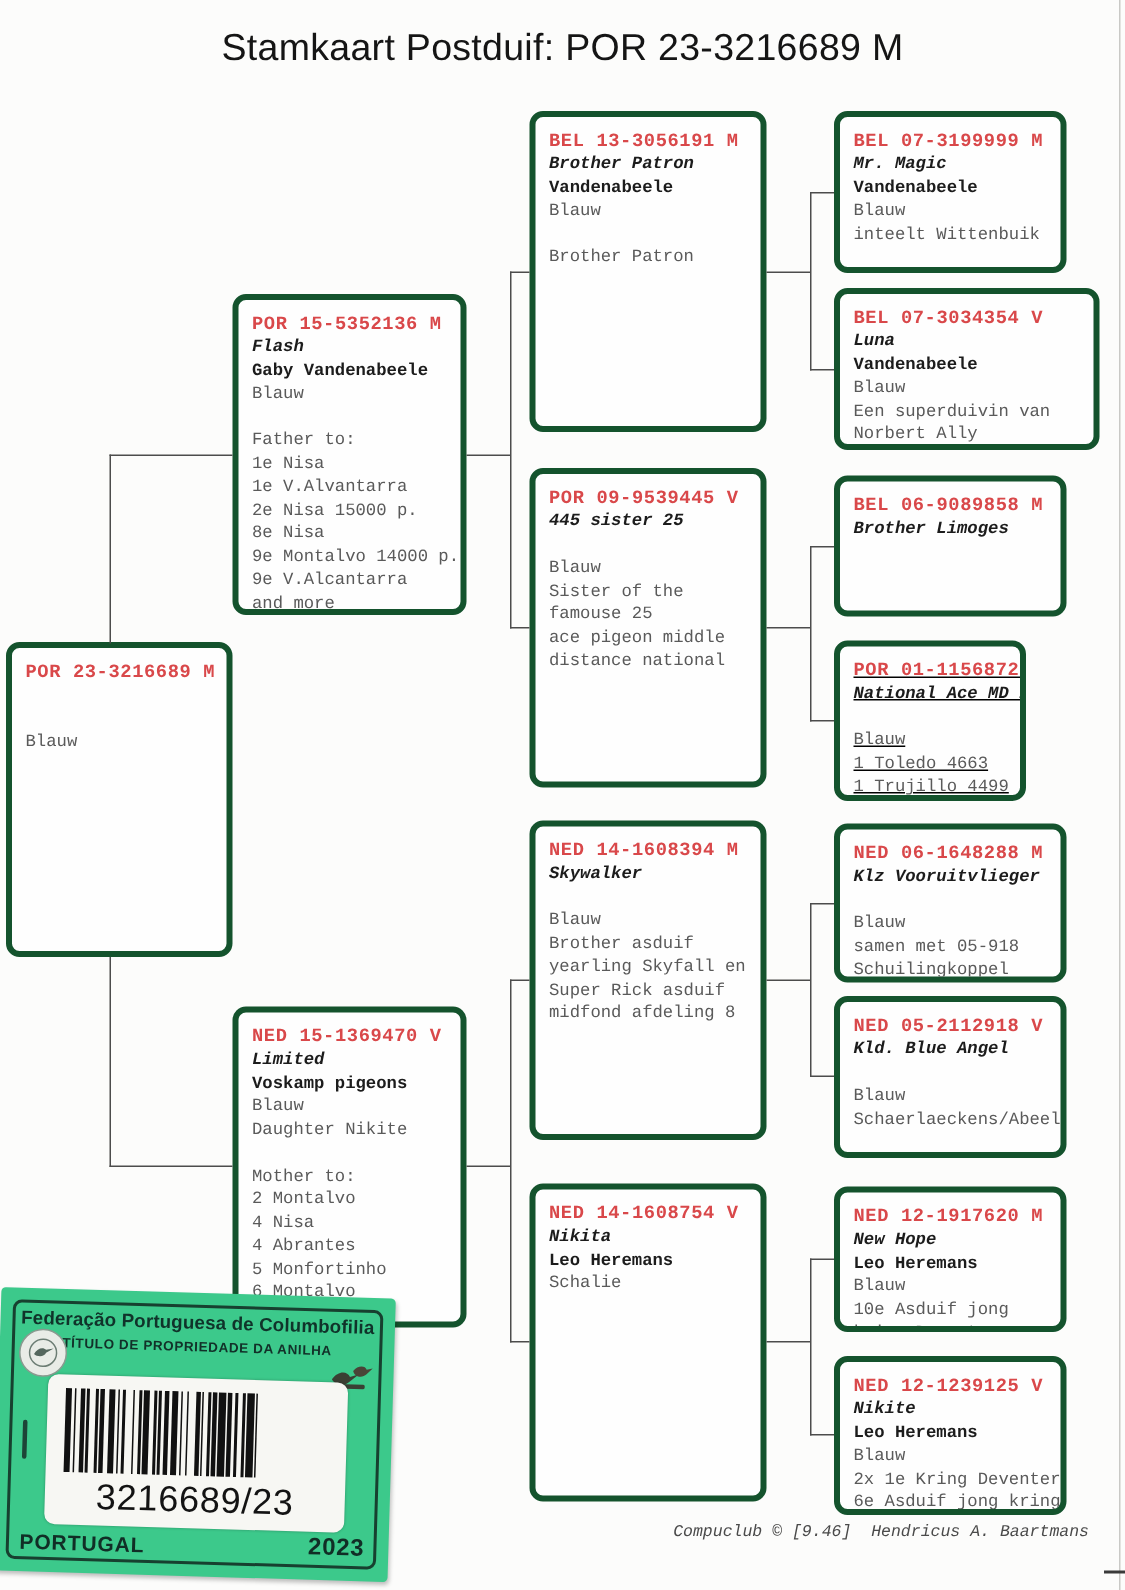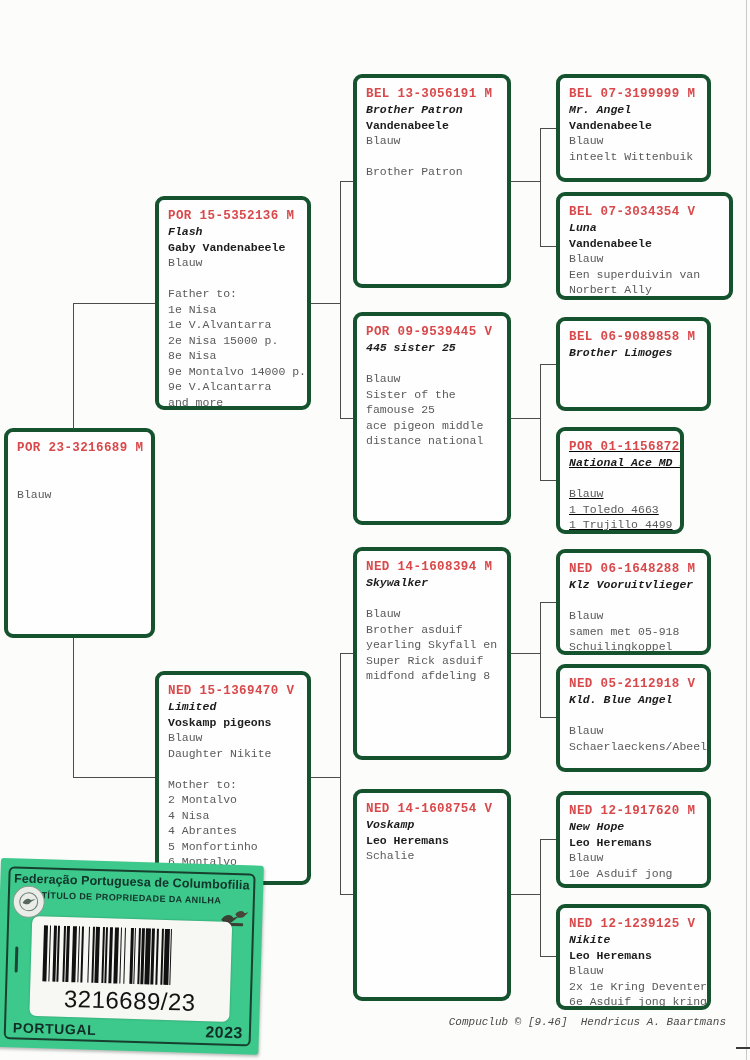--- a/index.html
+++ b/index.html
@@ -88,20 +88,21 @@
   .pen-mark{
     position:absolute; left:17px; top:88px; width:3px; height:26px;
     background:#1d4437; border-radius:2px;
   }
   .corner-tick{position:absolute; background:#3a3a3a;}
 </style>
 </head>
 <body>
 
 <div class="page">
+  <h1 class="page-title">Stamkaart Postduif: POR 23-3216689 M</h1>
 
   <div id="tree">
       <div class="pbox" style="left: 4px; top: 428px; width: 151px; height: 210px;">
         <span class="box-ring" style="color: rgb(217, 72, 74);">POR 23-3216689 M</span>
         <span class="ln ln-blank"></span>
         <span class="ln ln-blank"></span>
         <span class="ln ln-body">Blauw</span>
       </div>
       <div class="pbox" style="left: 155px; top: 196px; width: 156px; height: 214px;">
         <span class="box-ring" style="color: rgb(217, 72, 74);">POR 15-5352136 M</span>
@@ -156,27 +157,27 @@
         <span class="ln ln-name">Skywalker</span>
         <span class="ln ln-blank"></span>
         <span class="ln ln-body">Blauw</span>
         <span class="ln ln-body">Brother asduif</span>
         <span class="ln ln-body">yearling Skyfall en</span>
         <span class="ln ln-body">Super Rick asduif</span>
         <span class="ln ln-body">midfond afdeling 8</span>
       </div>
       <div class="pbox" style="left: 353px; top: 789px; width: 158px; height: 212px;">
         <span class="box-ring" style="color: rgb(217, 72, 74);">NED 14-1608754 V</span>
-        <span class="ln ln-name">Voskamp</span>
+        <span class="ln ln-name">Nikita</span>
         <span class="ln ln-loft">Leo Heremans</span>
         <span class="ln ln-body">Schalie</span>
       </div>
       <div class="pbox" style="left: 556px; top: 74px; width: 155px; height: 108px;">
         <span class="box-ring" style="color: rgb(217, 72, 74);">BEL 07-3199999 M</span>
-        <span class="ln ln-name">Mr. Angel</span>
+        <span class="ln ln-name">Mr. Magic</span>
         <span class="ln ln-loft">Vandenabeele</span>
         <span class="ln ln-body">Blauw</span>
         <span class="ln ln-body">inteelt Wittenbuik</span>
       </div>
       <div class="pbox" style="left: 556px; top: 192px; width: 177px; height: 108px;">
         <span class="box-ring" style="color: rgb(217, 72, 74);">BEL 07-3034354 V</span>
         <span class="ln ln-name">Luna</span>
         <span class="ln ln-loft">Vandenabeele</span>
         <span class="ln ln-body">Blauw</span>
         <span class="ln ln-body">Een superduivin van</span>

